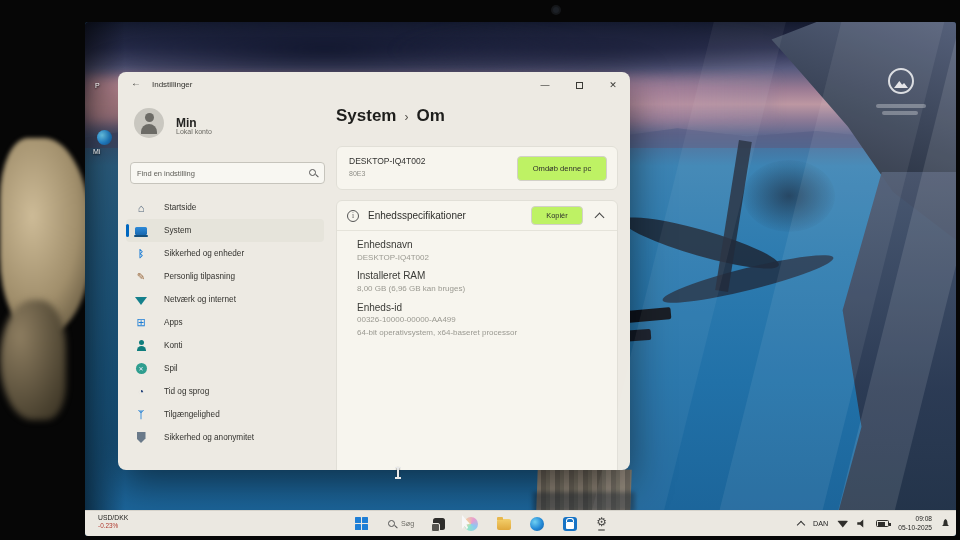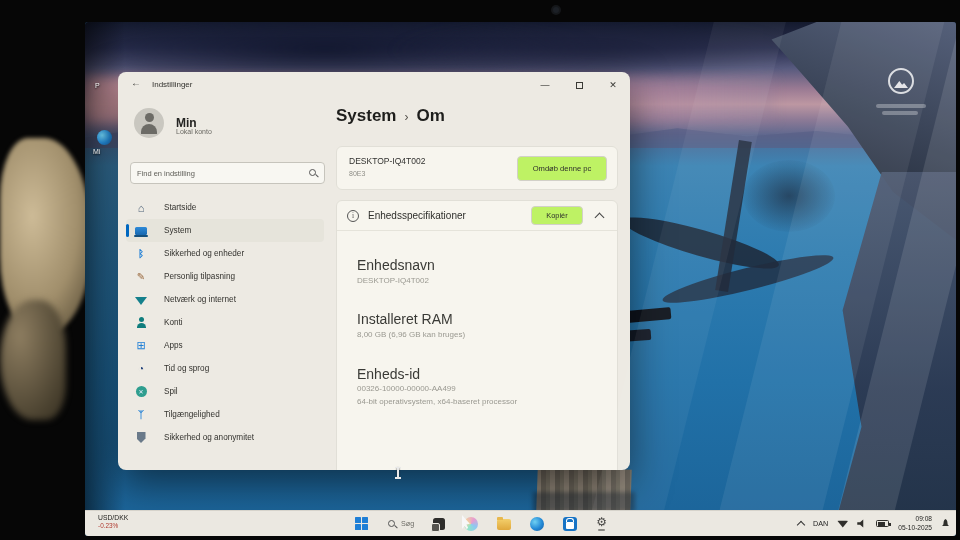--- a/index.html
+++ b/index.html
@@ -114,21 +114,21 @@
   .btn{background:#bef264;border:1px solid #d2d0c8;border-radius:4px;color:#2f2f2c;display:flex;align-items:center;justify-content:center}
   .rename{position:absolute;right:10px;top:9px;width:90px;height:25px;font-size:7.6px}
   .card2{left:218px;top:128px;width:282px;height:276px;overflow:hidden}
   .spec-head{height:30px;display:flex;align-items:center;gap:9px;padding:0 10px;border-bottom:1px solid #e5e3da}
   .info-ic{width:12px;height:12px;border-radius:50%;border:1px solid #555;color:#555;font-size:7.5px;
     display:flex;align-items:center;justify-content:center;font-family:"Liberation Serif",serif;flex:0 0 auto}
   .spec-title{flex:1;font-size:10px;color:#2e2e2b}
   .copy{width:52px;height:19px;font-size:7.4px}
   .chev-up{width:7px;height:7px;border-left:1.3px solid #444;border-top:1.3px solid #444;transform:rotate(45deg);margin:3px 4px 0}
   .spec-rows{padding:1px 12px 0 20px}
-  .srow .lab{margin-top:25px;font-size:14px;color:#3a3a36}
+  .srow .lab{margin-top:7px;font-size:10px;color:#3a3a36}
   .srow .val{margin-top:2.5px;font-size:8px;color:#9a9991;line-height:1.35}
   .srow:last-child .val{color:#b5b4ac}
 
   
   .ibeam{position:absolute;left:312px;top:446px;width:2px;height:9px;background:#e9e9e9;box-shadow:0 0 2px #222;z-index:34}
   .ibeam::before,.ibeam::after{content:"";position:absolute;left:-2px;width:6px;height:1.5px;background:#e9e9e9}
   .ibeam::before{top:-1.5px}.ibeam::after{bottom:-1.5px}
 
   
   .taskbar{position:absolute;left:0;bottom:0;width:100%;height:26px;background:#ebe8e1;border-top:1px solid #d6d3cb;z-index:40}
@@ -243,37 +243,37 @@
           <span class="nav-ic ic-personalization"></span>
           <span>Personlig tilpasning</span>
         </div>
 
         <div class="nav-item">
           <span class="nav-ic ic-network"></span>
           <span>Netværk og internet</span>
         </div>
 
         <div class="nav-item">
+          <span class="nav-ic ic-apps"></span>
+          <span>Apps</span>
+        </div>
+
+        <div class="nav-item">
           <span class="nav-ic ic-accounts"></span>
           <span>Konti</span>
         </div>
 
         <div class="nav-item">
-          <span class="nav-ic ic-apps"></span>
-          <span>Apps</span>
+          <span class="nav-ic ic-gaming"></span>
+          <span>Spil</span>
         </div>
 
         <div class="nav-item">
           <span class="nav-ic ic-time"></span>
           <span>Tid og sprog</span>
-        </div>
-
-        <div class="nav-item">
-          <span class="nav-ic ic-gaming"></span>
-          <span>Spil</span>
         </div>
 
         <div class="nav-item">
           <span class="nav-ic ic-accessibility"></span>
           <span>Tilgængelighed</span>
         </div>
 
         <div class="nav-item">
           <span class="nav-ic ic-privacy"></span>
           <span>Sikkerhed og anonymitet</span>

